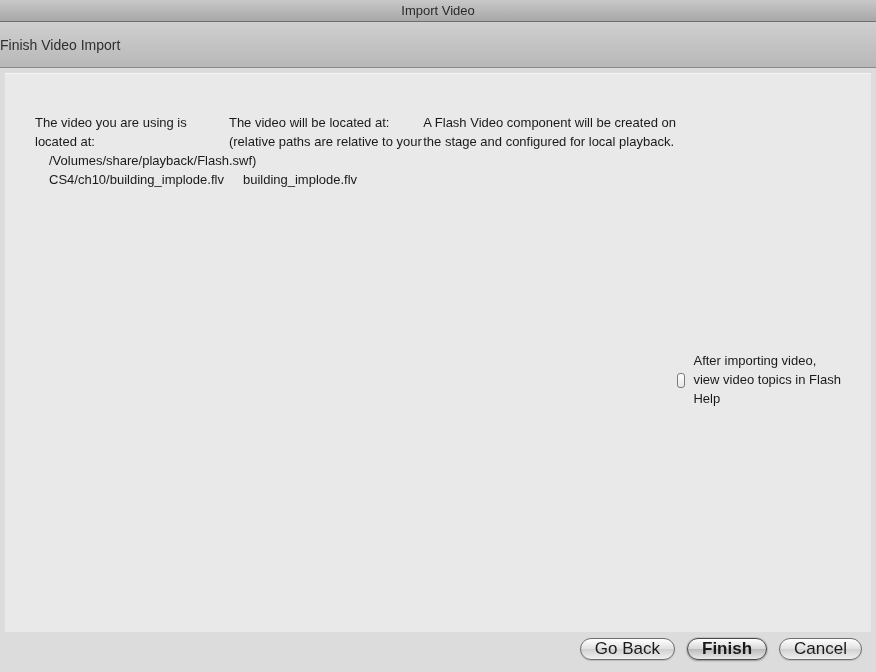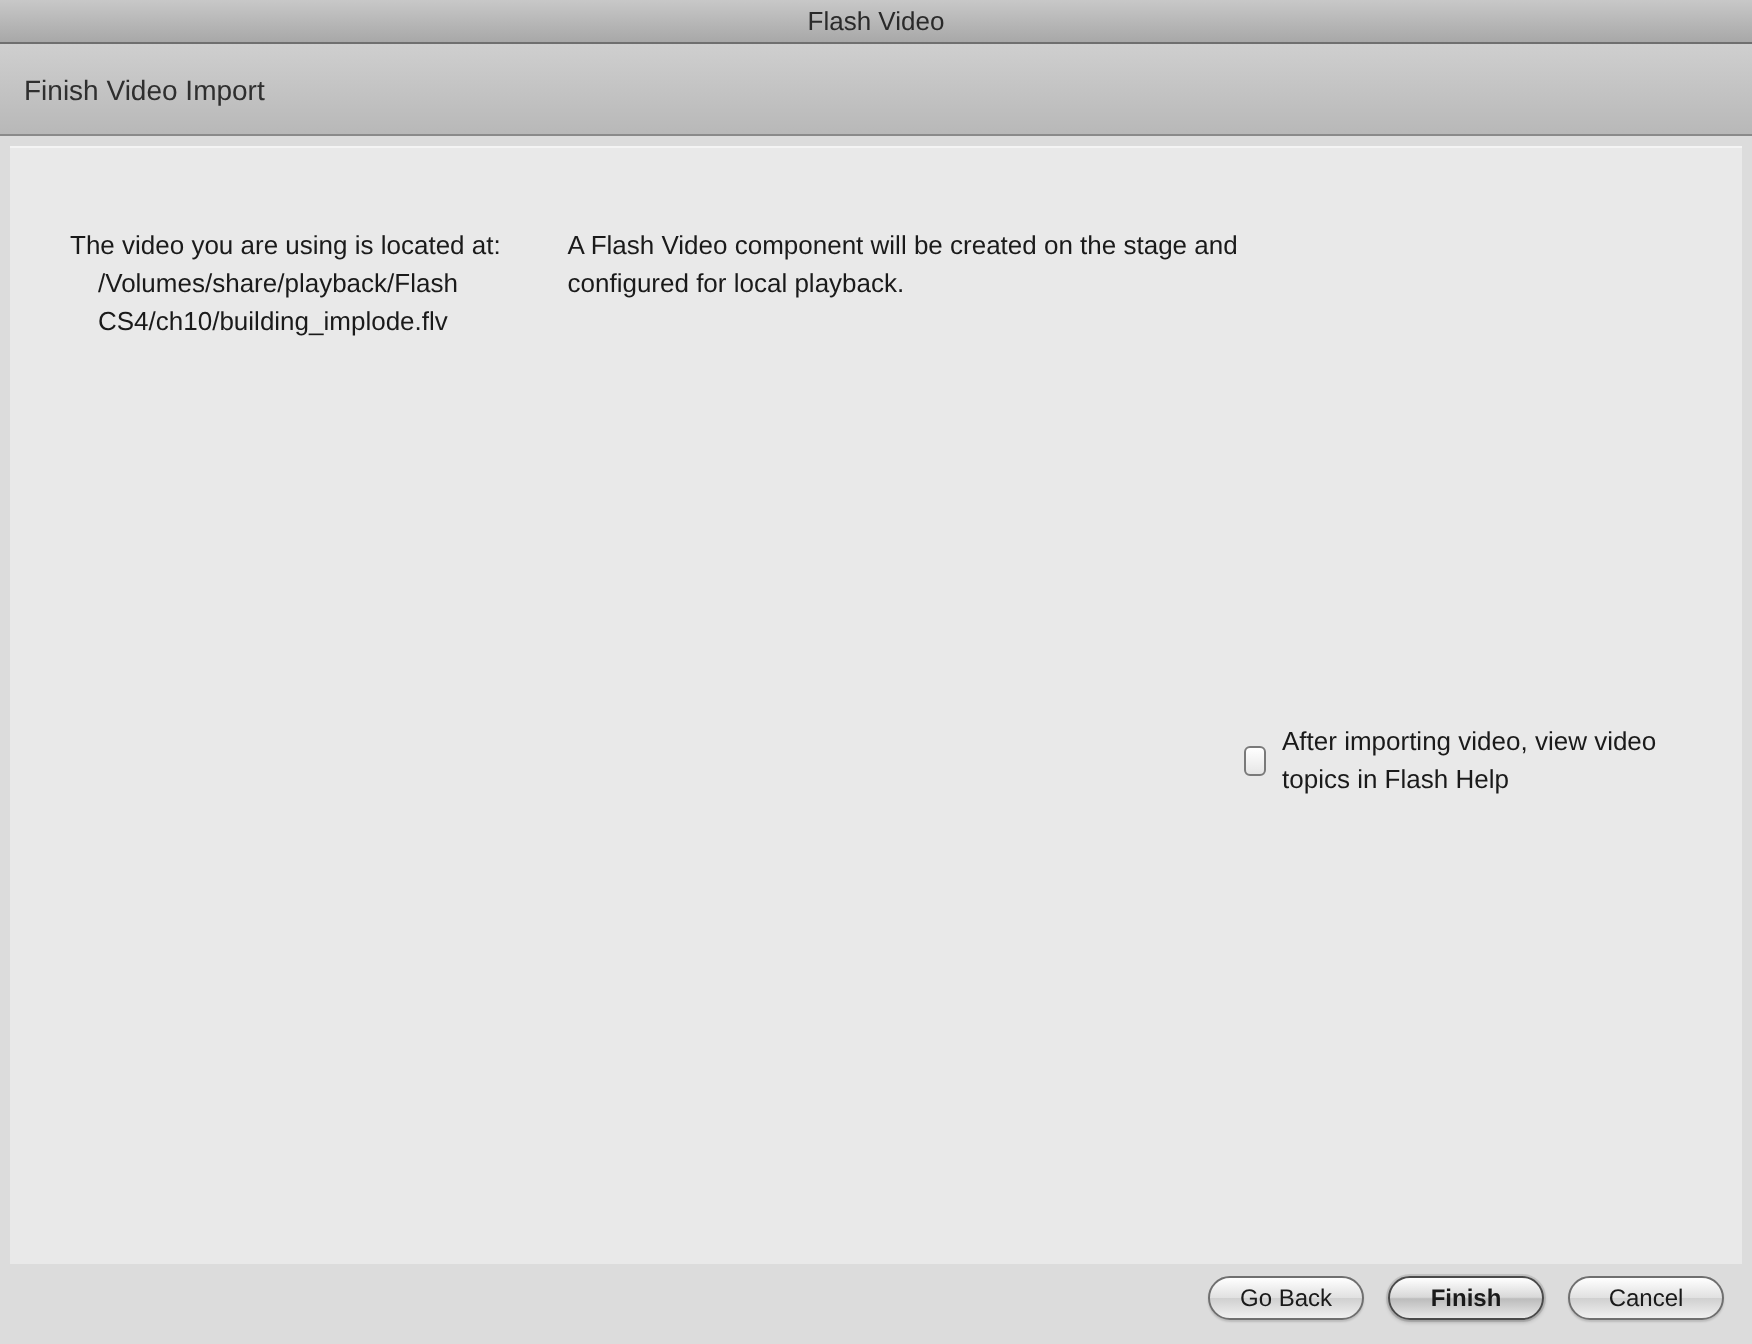--- a/index.html
+++ b/index.html
@@ -32,21 +32,20 @@
       font-size: 13px;
       color: #2a2a2a;
       font-weight: normal;
     }
     .subheader {
       height: 46px;
       background: linear-gradient(to bottom, #cfcfcf 0%, #b8b8b8 100%);
       border-bottom: 1px solid #8a8a8a;
       display: flex;
       align-items: center;
-      padding-left: 12px;
       font-size: 14px;
       color: #2f2f2f;
     }
     .content {
       flex: 1;
       background: #e9e9e9;
       padding: 40px 30px 18px 30px;
       display: flex;
       flex-direction: row;
       border-top: 1px solid #f4f4f4;
@@ -85,21 +84,21 @@
       gap: 12px;
       padding: 0 14px 6px 0;
       background: #dcdcdc;
     }
     .btn {
       min-width: 78px;
       height: 22px;
       border-radius: 11px;
       border: 1px solid #6f6f6f;
       background: linear-gradient(to bottom, #ffffff 0%, #e0e0e0 50%, #d0d0d0 51%, #f0f0f0 100%);
-      font-size: 12px;
+      font-size: 17px;
       color: #1a1a1a;
       display: inline-flex;
       align-items: center;
       justify-content: center;
       cursor: pointer;
       box-shadow: 0 1px 1px rgba(0,0,0,0.15);
       padding: 0 14px;
     }
     .btn.default {
       border: 1px solid #4a4a4a;
@@ -110,34 +109,38 @@
     .spacer {
       flex: 1;
     }
   </style>
 </head>
 <body>
 
 <div class="window">
 
   <div class="titlebar">
-    <span>Flash Video</span>
+    <span>Import Video</span>
   </div>
 
   <div class="subheader">
     <span>Finish Video Import</span>
   </div>
 
   <div class="content">
 
     <div class="section body-text">
       <div>The video you are using is located at:</div>
       <div class="indent">/Volumes/share/playback/Flash CS4/ch10/building_implode.flv</div>
     </div>
 
+    <div class="section body-text">
+      <div>The video will be located at: (relative paths are relative to your .swf)</div>
+      <div class="indent">building_implode.flv</div>
+    </div>
 
     <div class="section body-text">
       <div>A Flash Video component will be created on the stage and configured for local playback.</div>
     </div>
 
 
 
     <div class="checkbox-row">
       <div class="checkbox"></div>
       <span class="body-text">After importing video, view video topics in Flash Help</span>

